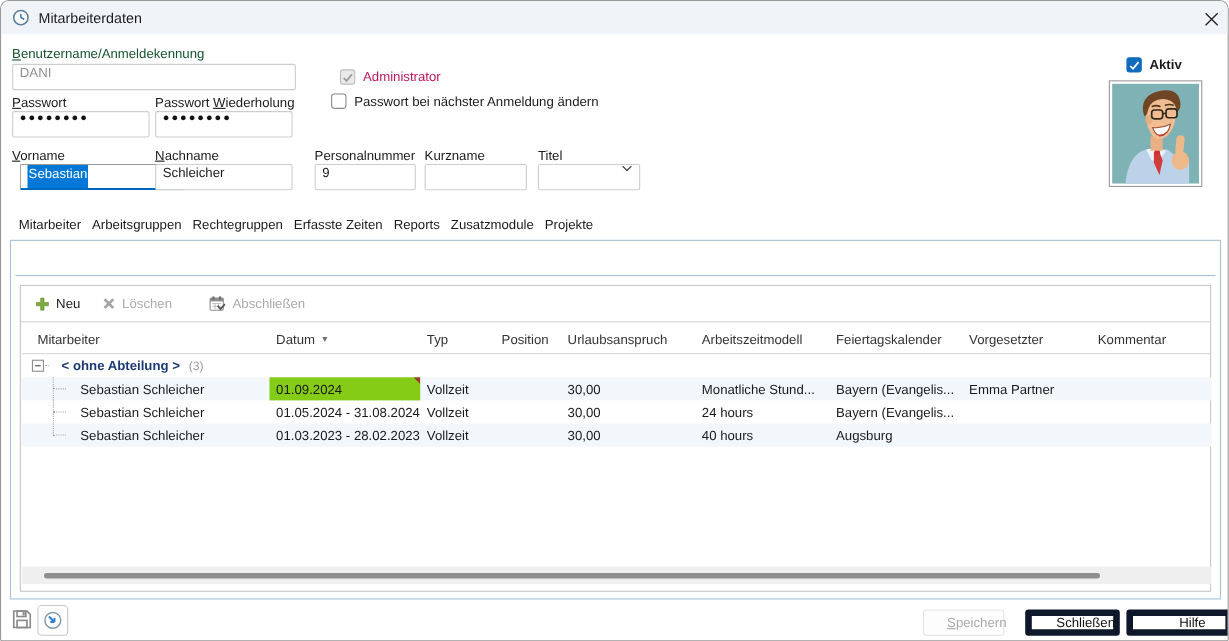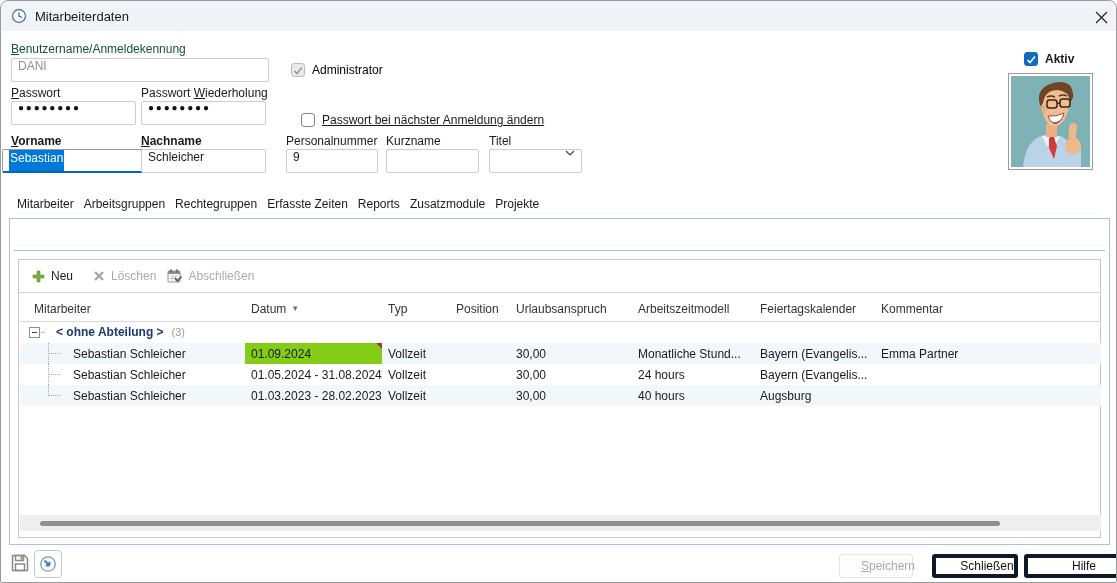--- a/index.html
+++ b/index.html
@@ -4,21 +4,21 @@
 <style>
 *{margin:0;padding:0;box-sizing:border-box;font-family:"Liberation Sans",sans-serif;}
 html,body{width:1117px;height:583px;}
 .dlg{position:absolute;inset:0;background:#fff;border:1px solid #999;border-radius:8px 8px 2px 2px;overflow:hidden;}
 .titlebar{position:absolute;left:0;top:0;width:100%;height:30px;background:#f0f3f8;border-radius:8px 8px 0 0;}
 .title{position:absolute;left:34px;top:8px;font-size:13px;color:#1a1a1a;}
 .clockicon{position:absolute;left:10px;top:7px;}
 .closebtn{position:absolute;left:1088px;top:4px;width:24px;height:24px;display:flex;align-items:center;justify-content:center;}
 .flabel{position:absolute;font-size:12px;color:#1a1a1a;white-space:nowrap;}
 .flabel.gray{color:#14532d;}
-.flabel.b{font-weight:bold;}
+.flabel.b{font-weight:normal;}
 .keyu{display:inline-block;}
 .keyu::first-letter{text-decoration:underline;}
 .input{position:absolute;height:24px;border:1px solid #cdcdcd;border-radius:2px;background:#fff;font-size:12px;color:#1a1a1a;display:flex;padding:0 6px;white-space:nowrap;}
 .input.gray{color:#8f8f8f;}
 .input.focus{border-color:#9a9a9a;border-bottom:2px solid #0067c0;}
 .sel{background:#0078d7;color:#fff;padding:1px 1px;}
 .dots{font-size:10px;letter-spacing:1.8px;color:#111;}
 .cbrow{position:absolute;display:flex;align-items:center;gap:7px;font-size:12px;color:#1a1a1a;}
 .cb{width:14px;height:14px;border-radius:3px;flex:0 0 auto;position:relative;}
 .cb.checked{background:#0f6cbd;border:1px solid #0f6cbd;}
@@ -70,21 +70,21 @@
 .tree-v{position:absolute;left:28px;top:0;width:1px;height:21px;border-left:1px dotted #a8a8a8;}
 .tree-v.half{height:11px;}
 .tree-h{position:absolute;left:28px;top:10px;width:12px;height:1px;border-top:1px dotted #a8a8a8;}
 .r1{top:83px;}
 .r2{top:104px;}
 .r3{top:125px;}
 .hscroll{position:absolute;left:1px;bottom:6px;width:1081px;height:16px;background:#efefef;}
 .hthumb{position:absolute;left:20px;top:6px;width:960px;height:5px;border-radius:2.5px;background:#8f8f8f;}
 .footbtn{position:absolute;top:553px;height:24px;border-radius:3px;font-size:12px;display:flex;align-items:center;justify-content:center;background:#fff;padding-left:24px;}
 .footbtn.dis{border:1px solid #e4e4e4;color:#a9a9a9;background:#fdfdfd;}
-.footbtn.en{border:4px solid #0f172a;color:#111;justify-content:center;}
+.footbtn.en{border:6px solid #0f172a;color:#111;justify-content:center;}
 .iconbox{position:absolute;left:33px;top:549px;width:28px;height:28px;border:1px solid #c6c6c6;border-radius:4px;display:flex;align-items:center;justify-content:center;background:#fff;}
 .saveicon{position:absolute;left:9px;top:552px;}
 svg{display:block;}
 </style>
 </head>
 <body>
 
 <div class="dlg">
 
   <div class="titlebar">
@@ -100,50 +100,50 @@
           <path d="M1 1 L12 12 M12 1 L1 12" stroke="#222" stroke-width="1.2"></path>
         </svg>
     </span>
   </div>
 
   <span class="flabel gray" style="left:10px;top:41px;"><span class="keyu">Benutzername/Anmeldekennung</span></span>
   <div class="input gray" style="left:10px;top:57px;width:258px;">
       <span>DANI</span>
     </div>
 
-  <div class="cbrow" style="left:290px;top:62px;color:#000000;">
+  <div class="cbrow" style="left:308px;top:62px;color:#be185d;">
     <span class="cb disabled">
         <svg width="11" height="10" viewBox="0 0 11 10">
           <path d="M1.5 5 L4 7.5 L9 1.5" stroke="#9a9a9a" stroke-width="1.6" fill="none"></path>
         </svg>
       </span>
     <span>Administrator</span>
   </div>
 
   <span class="flabel" style="left:10px;top:85px;"><span class="keyu">Passwort</span></span>
   <span class="flabel" style="left:140px;top:85px;"><span>Passwort </span><span style="text-decoration:underline;">W</span><span>iederholung</span></span>
   <div class="input" style="left:10px;top:100px;width:125px;">
       <span class="dots">●●●●●●●●</span>
     </div>
   <div class="input" style="left:140px;top:100px;width:125px;">
       <span class="dots">●●●●●●●●</span>
     </div>
 
-  <div class="cbrow" style="left:300px;top:112px;text-decoration:underline;">
+  <div class="cbrow" style="left:300px;top:84px;">
     <span class="cb empty"></span>
     <span>Passwort bei nächster Anmeldung ändern</span>
   </div>
 
   <span class="flabel b" style="left:10px;top:133px;"><span class="keyu">Vorname</span></span>
   <span class="flabel b" style="left:140px;top:133px;"><span class="keyu">Nachname</span></span>
   <span class="flabel" style="left:285px;top:133px;">Personalnummer</span>
   <span class="flabel" style="left:385px;top:133px;">Kurzname</span>
   <span class="flabel" style="left:488px;top:133px;">Titel</span>
 
-  <div class="input focus" style="left:1px;top:148px;width:150px;">
+  <div class="input focus" style="left:17px;top:148px;width:150px;">
       <span class="sel">Sebastian</span>
     </div>
   <div class="input" style="left:140px;top:148px;width:125px;">
       <span>Schleicher</span>
     </div>
   <div class="input" style="left:285px;top:148px;width:92px;">
       <span>9</span>
     </div>
   <div class="input" style="left:385px;top:148px;width:93px;">
       <span></span>
@@ -210,21 +210,21 @@
             <path d="M5 1 h3 v4 h4 v3 h-4 v4 h-3 v-4 h-4 v-3 h4 z" fill="#7cab3f" stroke="#6a9433" stroke-width="0.6"></path>
           </svg>
         <span class="lbl">Neu</span>
       </div>
       <div class="tbtn dis" style="margin-left:20px;">
         <svg width="12" height="12" viewBox="0 0 12 12">
             <path d="M2 2 L10 10 M10 2 L2 10" stroke="#a5a5a5" stroke-width="2.4"></path>
           </svg>
         <span class="lbl">Löschen</span>
       </div>
-      <div class="tbtn dis" style="margin-left:11px;">
+      <div class="tbtn dis" style="margin-left:34px;">
         <svg width="15" height="14" viewBox="0 0 15 14">
             <rect x="1" y="2" width="12" height="11" rx="1" fill="#fff" stroke="#8f8f8f"></rect>
             <rect x="1" y="2" width="12" height="3" fill="#8f8f8f"></rect>
             <rect x="3" y="0.5" width="2" height="3" fill="#6f6f6f"></rect>
             <rect x="9" y="0.5" width="2" height="3" fill="#6f6f6f"></rect>
             <path d="M3 7 h8 M3 9.5 h8 M5.5 7 v5 M8.5 7 v5" stroke="#b5b5b5" stroke-width="0.8"></path>
             <path d="M8 9 l2.5 3 l4 -4.5" stroke="#555" stroke-width="1.6" fill="none"></path>
           </svg>
         <span class="lbl">Abschließen</span>
       </div>
@@ -246,20 +246,23 @@
           <span>Position</span>
         </div>
       <div class="c c4">
           <span>Urlaubsanspruch</span>
         </div>
       <div class="c c5">
           <span>Arbeitszeitmodell</span>
         </div>
       <div class="c c6">
           <span>Feiertagskalender</span>
+        </div>
+      <div class="c c7">
+          <span>Vorgesetzter</span>
         </div>
       <div class="c c8">
           <span>Kommentar</span>
         </div>
     </div>
 
     <div class="grow grouprow">
       <span class="gbox"></span>
       <span class="gdot"></span>
       <span class="glabel"><span>&lt; ohne Abteilung &gt;</span><span class="gcount">(3)</span></span>

